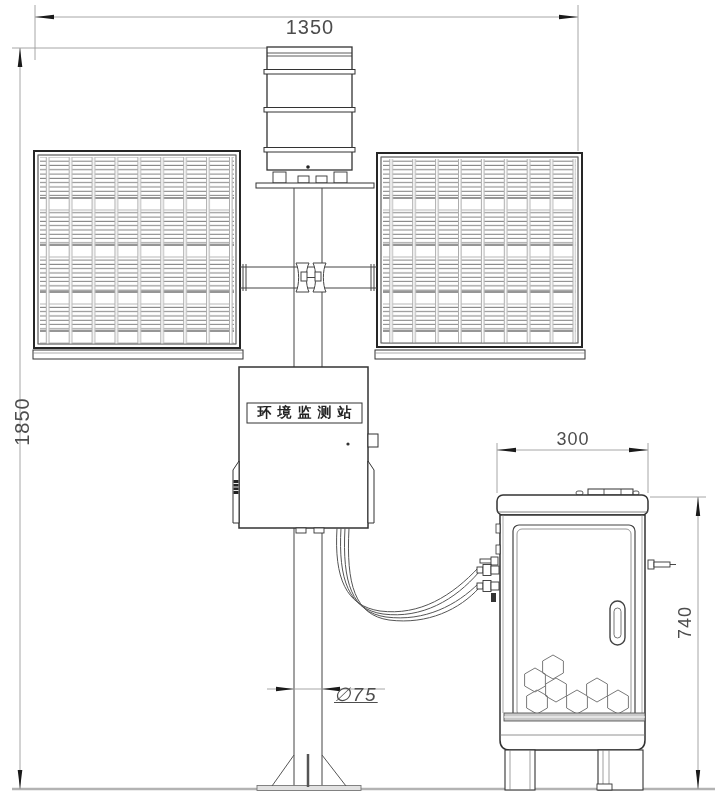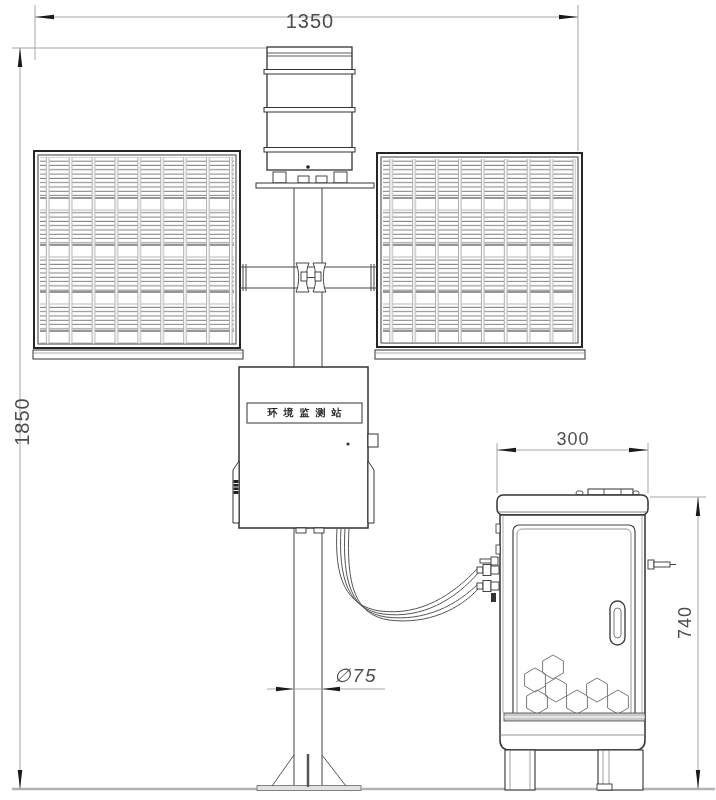--- a/index.html
+++ b/index.html
@@ -6,21 +6,21 @@
   #stage{position:relative;width:716px;height:800px;background:#ffffff;overflow:hidden;
          font-family:"Liberation Sans", sans-serif;}
   #stage svg{position:absolute;left:0;top:0;}
   .dimtext{position:absolute;color:#4d4d4d;font-size:20px;font-weight:400;
            text-align:center;white-space:nowrap;letter-spacing:1px;}
   .dimtext.small{font-size:18px;}
   .vert{transform:rotate(-90deg);}
   .dia{font-style:italic;font-size:19px;letter-spacing:2px;text-align:left;}
   #box-label{position:absolute;left:247px;top:403px;width:115px;height:20px;
              display:flex;align-items:center;justify-content:center;
-             color:#222;font-size:10px;font-weight:bold;letter-spacing:6px;
+             color:#222;font-size:14px;font-weight:bold;letter-spacing:6px;
              padding-left:6px;box-sizing:border-box;}
 </style>
 </head>
 <body>
 
 <div id="stage">
 
 <svg width="716" height="800" viewBox="0 0 716 800">
   <defs>
     <pattern id="phl" width="8" height="4.3" patternUnits="userSpaceOnUse">
@@ -249,25 +249,25 @@
     <polygon points="698,789 695.8,770 700.2,770" fill="#1a1a1a" stroke="none"></polygon>
   </g>
 
   <g stroke="#9c9c9c" stroke-width="0.9">
     <line x1="267" y1="689" x2="385" y2="689"></line>
     <polygon points="294,689 276,686.8 276,691.2" fill="#1a1a1a" stroke="none"></polygon>
     <polygon points="322,689 340,686.8 340,691.2" fill="#1a1a1a" stroke="none"></polygon>
   </g>
 </svg>
 
-<div class="dimtext" style="left:275px;top:10px;width:70px;">1350</div>
+<div class="dimtext" style="left:275px;top:16px;width:70px;">1350</div>
 
 <div class="dimtext vert" style="left:-13px;top:410px;width:70px;">1850</div>
 
 <div class="dimtext small" style="left:543px;top:429px;width:60px;">300</div>
 
 <div class="dimtext small vert" style="left:653px;top:612px;width:64px;">740</div>
 
-<div class="dimtext dia" style="left:334px;top:664px;width:70px;">∅75</div>
+<div class="dimtext dia" style="left:334px;top:683px;width:70px;text-decoration:underline;">∅75</div>
 
 <div id="box-label">环境监测站</div>
 
 </div>
 
 </body></html>

